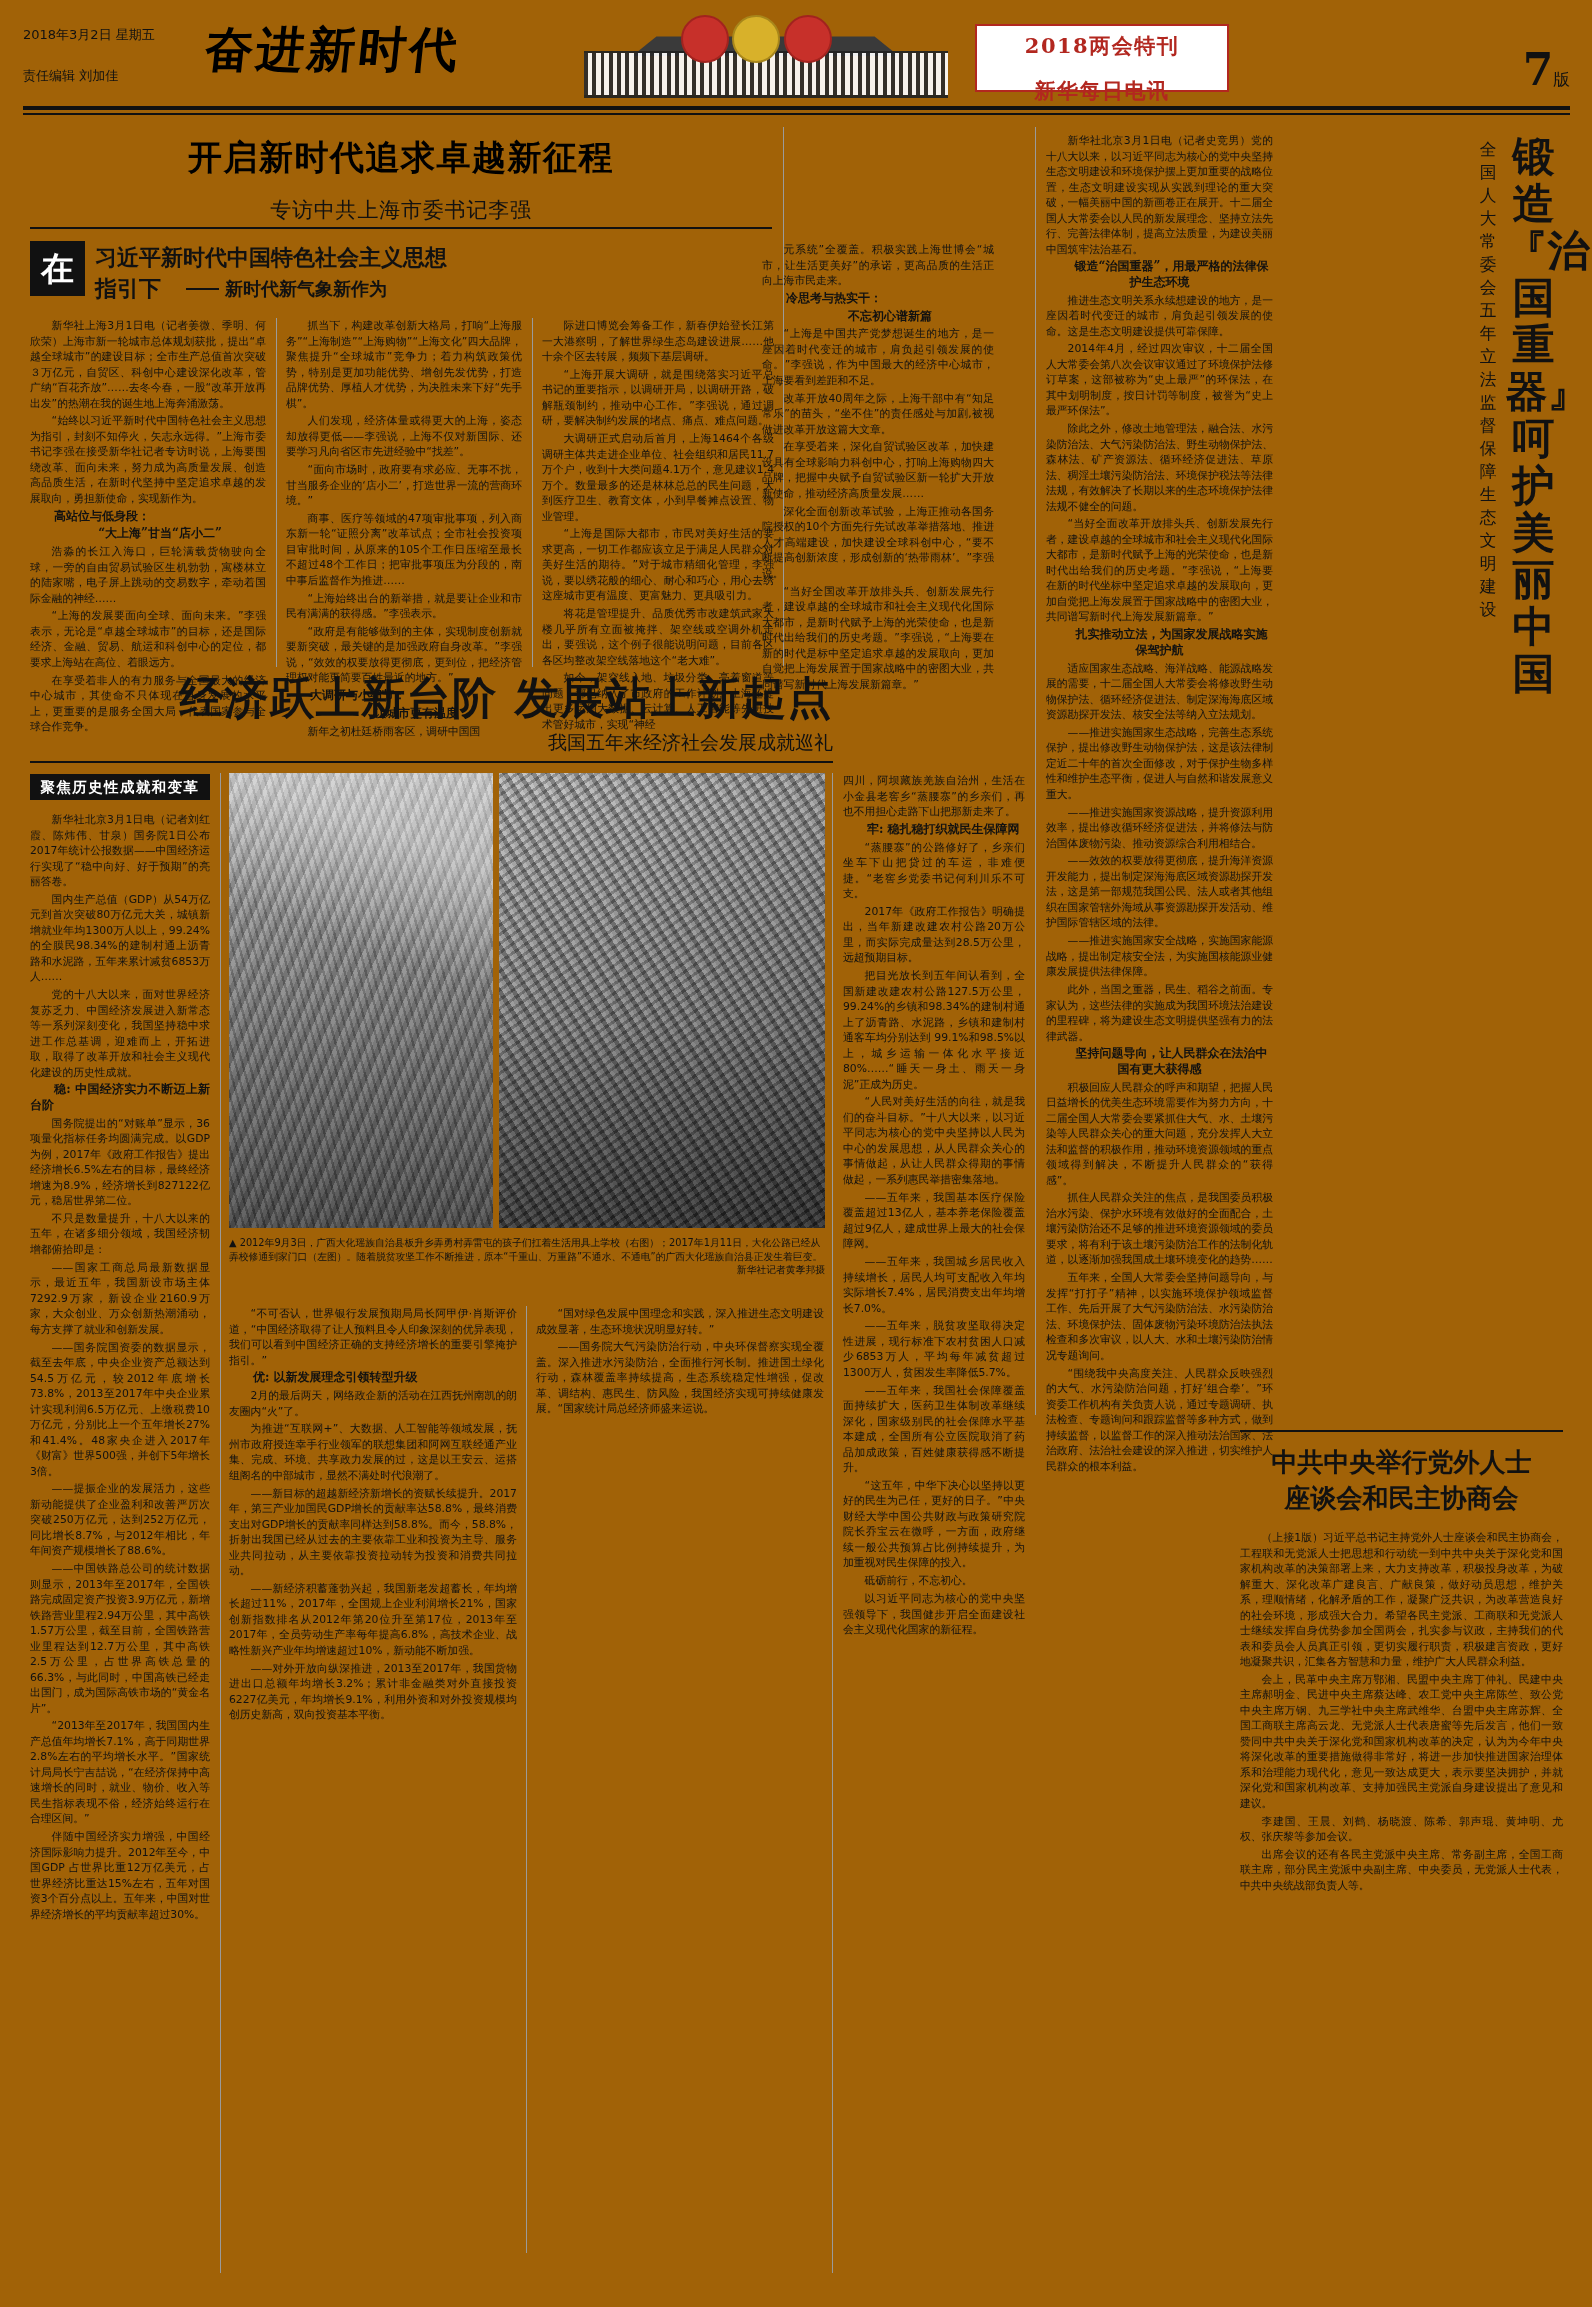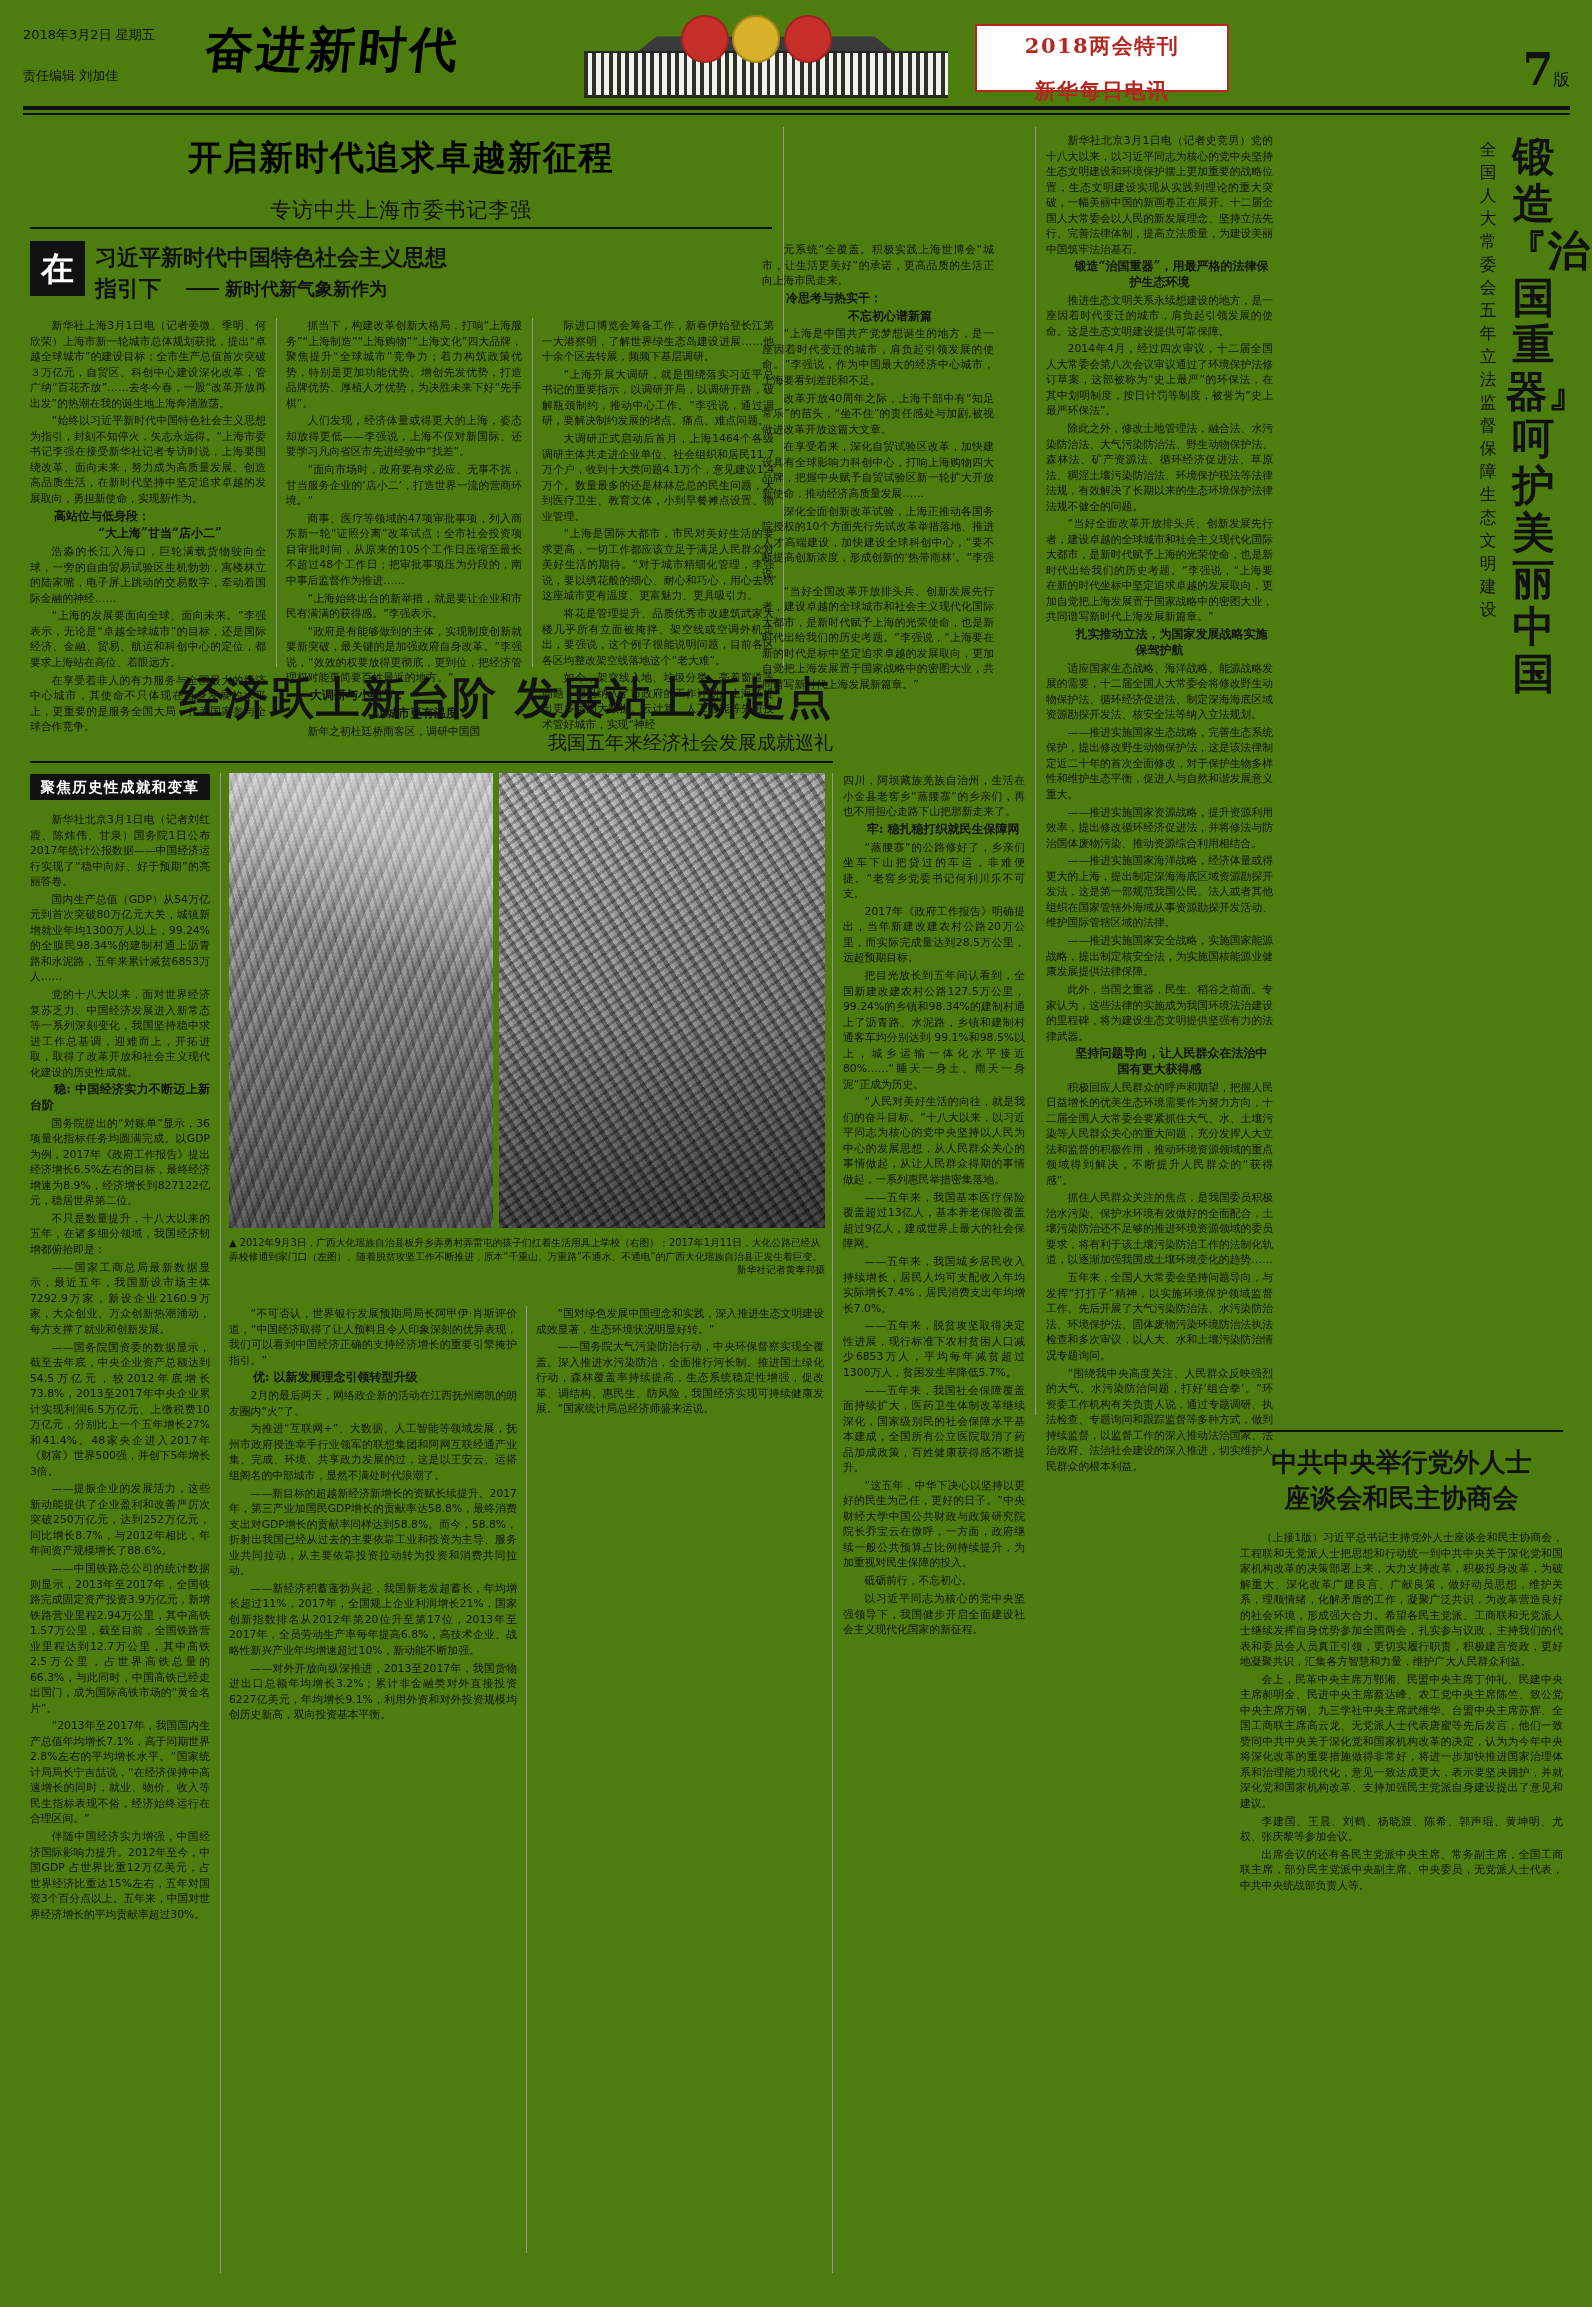--- a/index.html
+++ b/index.html
@@ -1,17 +1,17 @@
 <!DOCTYPE html>
 <html style="font-size:12px"><head>
 <meta charset="utf-8">
 <style>
   html,body{margin:0;padding:0;background:#fff;}
   body{width:1593px;height:2307px;font-family:"DejaVu Sans","Liberation Sans",sans-serif;color:#111;}
-  .page{position:relative;width:1593px;height:2307px;overflow:hidden;background:#4d7c0f;}
+  .page{position:relative;width:1593px;height:2307px;overflow:hidden;background:#a16207;}
 
   
   .masthead{position:absolute;left:23px;top:13.6px;width:1547px;height:91px;}
   .mh-left{position:absolute;left:0;top:9px;width:167px;font-size:13px;line-height:23px;color:#111;}
   .mh-left .dt{font-size:13px;}
   .mh-left .ed{margin-top:18px;font-size:13px;}
   .mh-title{position:absolute;left:182px;top:4.5px;width:379px;height:73px;
             font-family:"DejaVu Serif","Liberation Serif",serif;font-weight:bold;font-size:48px;
             letter-spacing:3px;color:#000;transform:skewX(-6deg);}
   .mh-emblem{position:absolute;left:561px;top:1.5px;width:364px;height:83px;}
@@ -187,21 +187,21 @@
     <p>新华社北京3月1日电（记者史竞男）党的十八大以来，以习近平同志为核心的党中央坚持生态文明建设和环境保护摆上更加重要的战略位置，生态文明建设实现从实践到理论的重大突破，一幅美丽中国的新画卷正在展开。十二届全国人大常委会以人民的新发展理念、坚持立法先行、完善法律体制，提高立法质量，为建设美丽中国筑牢法治基石。</p>
     <p class="sub" style="text-align:center;">锻造“治国重器”，用最严格的法律保护生态环境</p>
     <p>推进生态文明关系永续想建设的地方，是一座因着时代变迁的城市，肩负起引领发展的使命。这是生态文明建设提供可靠保障。</p>
     <p>2014年4月，经过四次审议，十二届全国人大常委会第八次会议审议通过了环境保护法修订草案，这部被称为“史上最严”的环保法，在其中划明制度，按日计罚等制度，被誉为“史上最严环保法”。</p>
     <p>除此之外，修改土地管理法，融合法、水污染防治法、大气污染防治法、野生动物保护法、森林法、矿产资源法、循环经济促进法、草原法、稠淫土壤污染防治法、环境保护税法等法律法规，有效解决了长期以来的生态环境保护法律法规不健全的问题。</p>
     <p>“当好全面改革开放排头兵、创新发展先行者，建设卓越的全球城市和社会主义现代化国际大都市，是新时代赋予上海的光荣使命，也是新时代出给我们的历史考题。”李强说，“上海要在新的时代坐标中坚定追求卓越的发展取向，更加自觉把上海发展置于国家战略中的密图大业，共同谱写新时代上海发展新篇章。”</p>
     <p class="sub" style="text-align:center;">扎实推动立法，为国家发展战略实施保驾护航</p>
     <p>适应国家生态战略、海洋战略、能源战略发展的需要，十二届全国人大常委会将修改野生动物保护法、循环经济促进法、制定深海海底区域资源勘探开发法、核安全法等纳入立法规划。</p>
     <p>——推进实施国家生态战略，完善生态系统保护，提出修改野生动物保护法，这是该法律制定近二十年的首次全面修改，对于保护生物多样性和维护生态平衡，促进人与自然和谐发展意义重大。</p>
     <p>——推进实施国家资源战略，提升资源利用效率，提出修改循环经济促进法，并将修法与防治国体废物污染、推动资源综合利用相结合。</p>
-    <p>——推进实施国家海洋战略，经济体量或得更大的上海，提出制定深海海底区域资源勘探开发法，这是第一部规范我国公民、法人或者其他组织在国家管辖外海域从事资源勘探开发活动、维护国际管辖区域的法律。</p>
+    <p>——效效的权要放得更彻底，提升海洋资源开发能力，提出制定深海海底区域资源勘探开发法，这是第一部规范我国公民、法人或者其他组织在国家管辖外海域从事资源勘探开发活动、维护国际管辖区域的法律。</p>
     <p>——推进实施国家安全战略，实施国家能源战略，提出制定核安全法，为实施国核能源业健康发展提供法律保障。</p>
     <p>此外，当国之重器，民生、稻谷之前面。专家认为，这些法律的实施成为我国环境法治建设的里程碑，将为建设生态文明提供坚强有力的法律武器。</p>
     <p class="sub" style="text-align:center;">坚持问题导向，让人民群众在法治中国有更大获得感</p>
     <p>积极回应人民群众的呼声和期望，把握人民日益增长的优美生态环境需要作为努力方向，十二届全国人大常委会要紧抓住大气、水、土壤污染等人民群众关心的重大问题，充分发挥人大立法和监督的积极作用，推动环境资源领域的重点领域得到解决，不断提升人民群众的“获得感”。</p>
     <p>抓住人民群众关注的焦点，是我国委员积极治水污染、保护水环境有效做好的全面配合，土壤污染防治还不足够的推进环境资源领域的委员要求，将有利于该土壤污染防治工作的法制化轨道，以逐渐加强我国成土壤环境变化的趋势……</p>
     <p>五年来，全国人大常委会坚持问题导向，与发挥“打打子”精神，以实施环境保护领域监督工作、先后开展了大气污染防治法、水污染防治法、环境保护法、固体废物污染环境防治法执法检查和多次审议，以人大、水和土壤污染防治情况专题询问。</p>
     <p>“围绕我中央高度关注、人民群众反映强烈的大气、水污染防治问题，打好‘组合拳’。”环资委工作机构有关负责人说，通过专题调研、执法检查、专题询问和跟踪监督等多种方式，做到持续监督，以监督工作的深入推动法治国家、法治政府、法治社会建设的深入推进，切实维护人民群众的根本利益。</p>
   </div>
 
   <div class="vhead">

